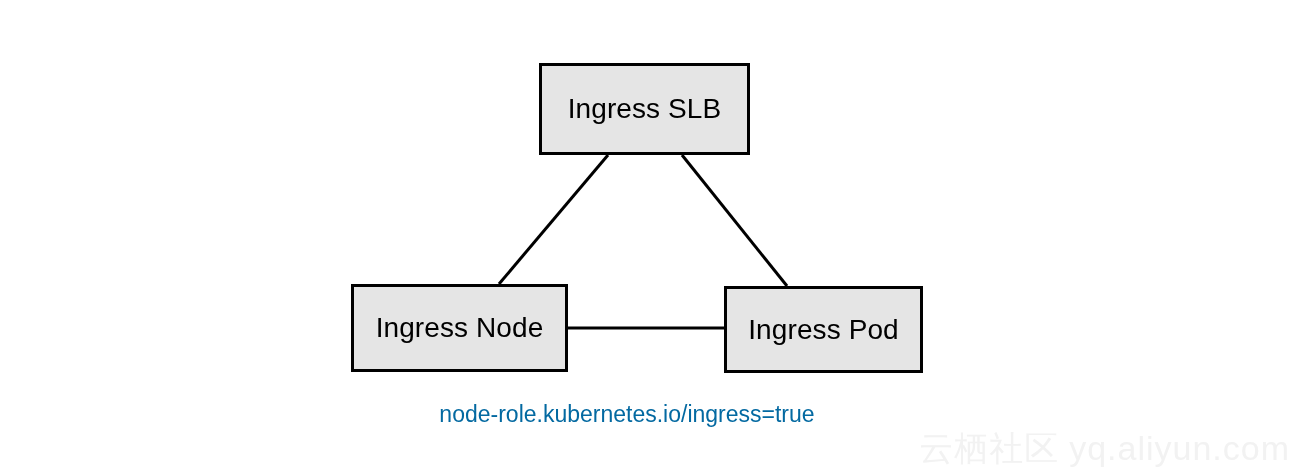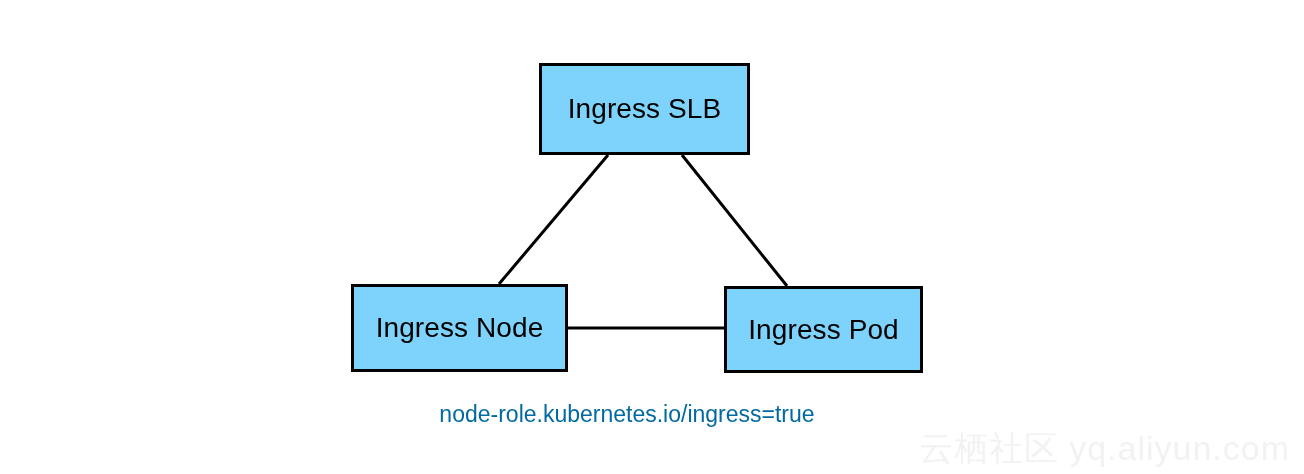--- a/index.html
+++ b/index.html
@@ -23,21 +23,21 @@
     left: 0;
     top: 0;
     width: 1304px;
     height: 474px;
     pointer-events: none;
   }
   .node-box {
     position: absolute;
     box-sizing: border-box;
     border: 3px solid #000000;
-    background: #7dd3fc;
+    background: #e5e5e5;
     display: flex;
     align-items: center;
     justify-content: center;
   }
   .node-label {
     font-family: "Liberation Sans", sans-serif;
     font-size: 28px;
     line-height: 1;
     color: #000000;
     white-space: nowrap;

